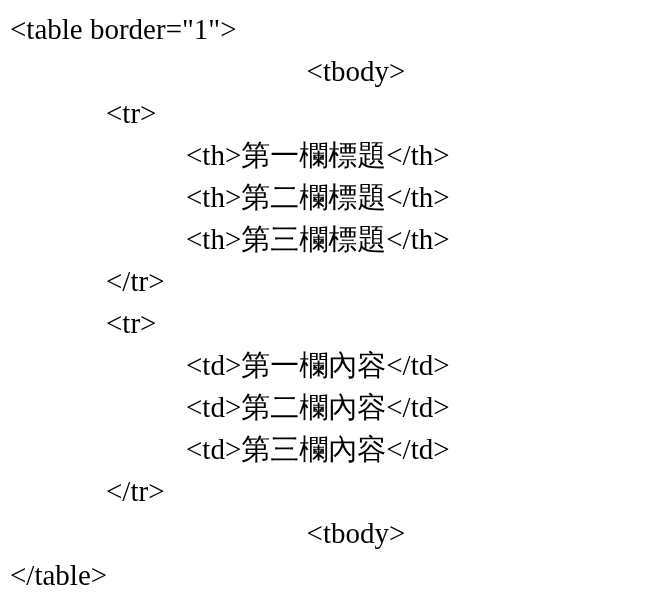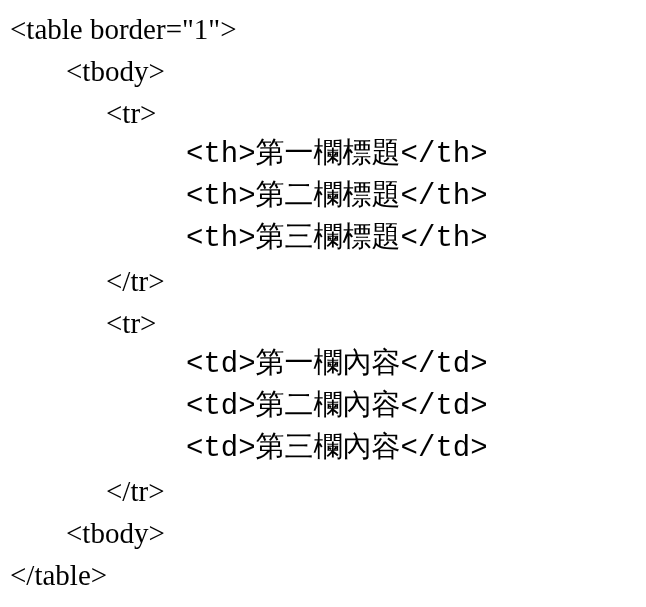--- a/index.html
+++ b/index.html
@@ -20,20 +20,20 @@
     font-size: 29px;
     line-height: 42px;
     white-space: pre;
     -webkit-font-smoothing: antialiased;
   }
   .code-line {
     height: 42px;
   }
   
   .ind0 { padding-left: 0px;   }
-  .ind1 { padding-left: 56px;  }
+  .ind1 { padding-left: 56px; text-align: center;  }
   .ind2 { padding-left: 96px;  }
-  .ind3 { padding-left: 176px; font-family: Liberation Mono, monospace; }
+  .ind3 { padding-left: 176px; }
 </style>
 </head>
 <body>
 
 <div id="code-block" class="code-block"><div class="code-line ind0">&lt;table border="1"&gt;</div><div class="code-line ind1">&lt;tbody&gt;</div><div class="code-line ind2">&lt;tr&gt;</div><div class="code-line ind3">&lt;th&gt;第一欄標題&lt;/th&gt;</div><div class="code-line ind3">&lt;th&gt;第二欄標題&lt;/th&gt;</div><div class="code-line ind3">&lt;th&gt;第三欄標題&lt;/th&gt;</div><div class="code-line ind2">&lt;/tr&gt;</div><div class="code-line ind2">&lt;tr&gt;</div><div class="code-line ind3">&lt;td&gt;第一欄內容&lt;/td&gt;</div><div class="code-line ind3">&lt;td&gt;第二欄內容&lt;/td&gt;</div><div class="code-line ind3">&lt;td&gt;第三欄內容&lt;/td&gt;</div><div class="code-line ind2">&lt;/tr&gt;</div><div class="code-line ind1">&lt;tbody&gt;</div><div class="code-line ind0">&lt;/table&gt;</div></div>
 
 </body></html>

